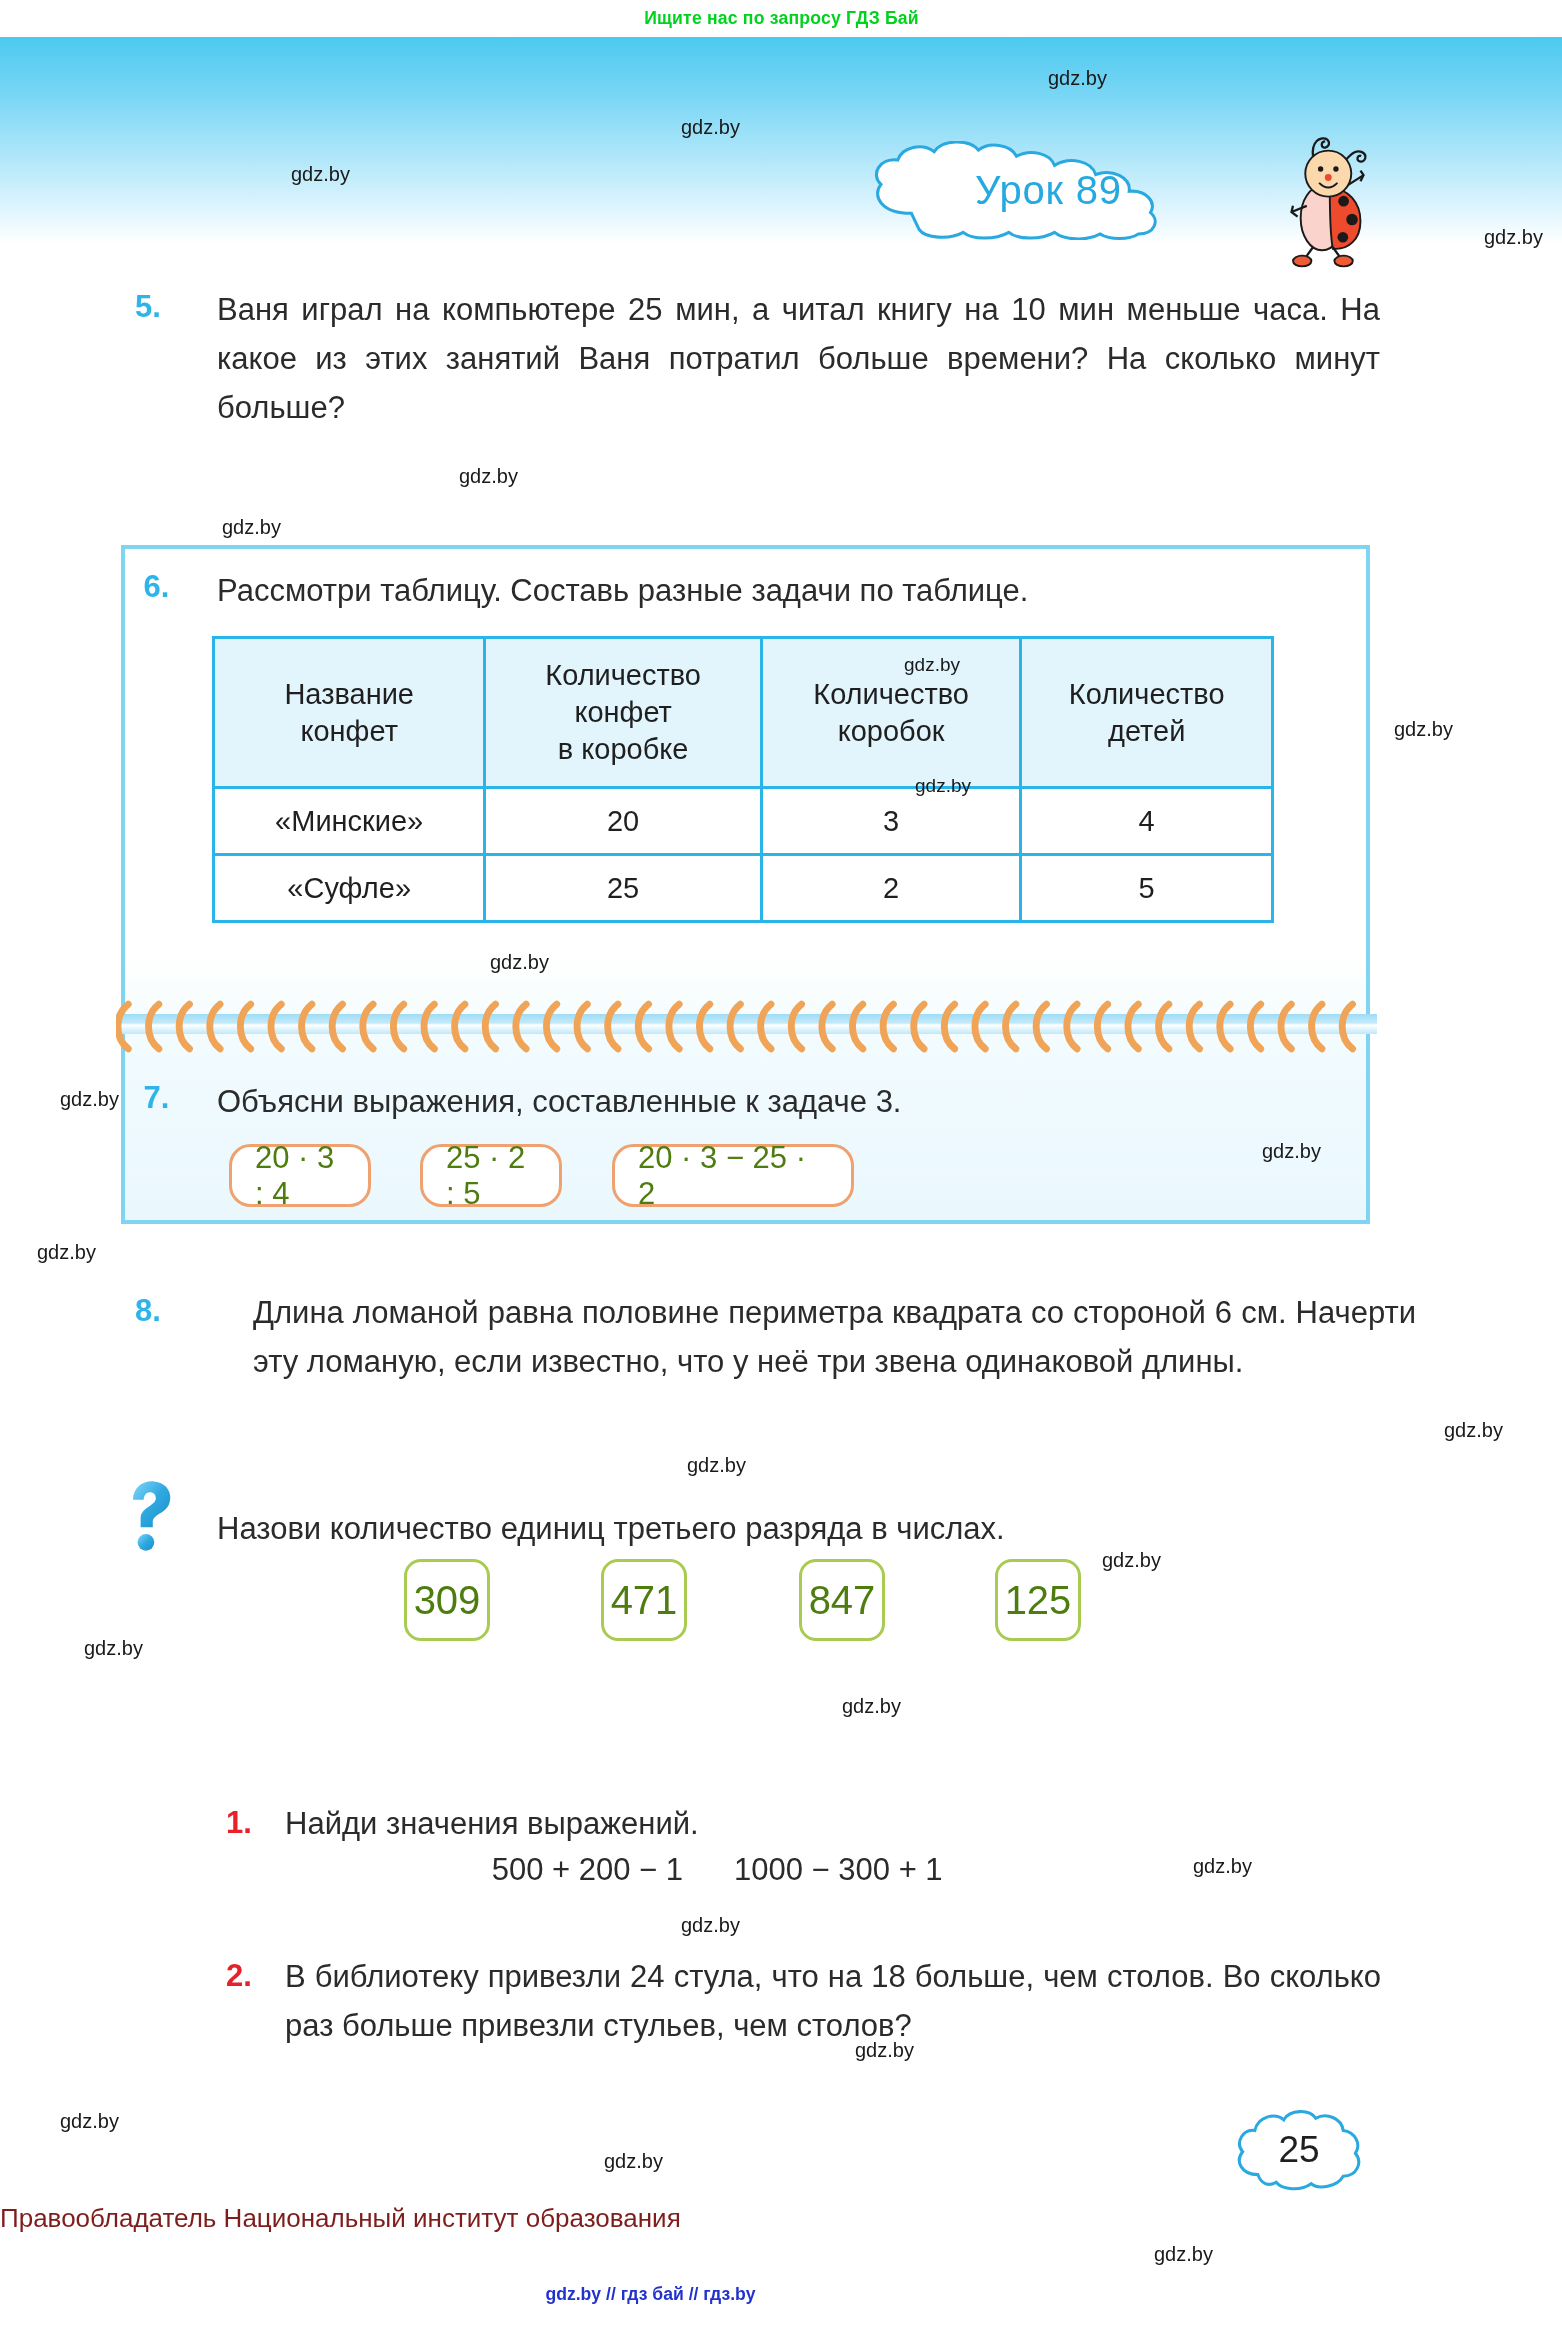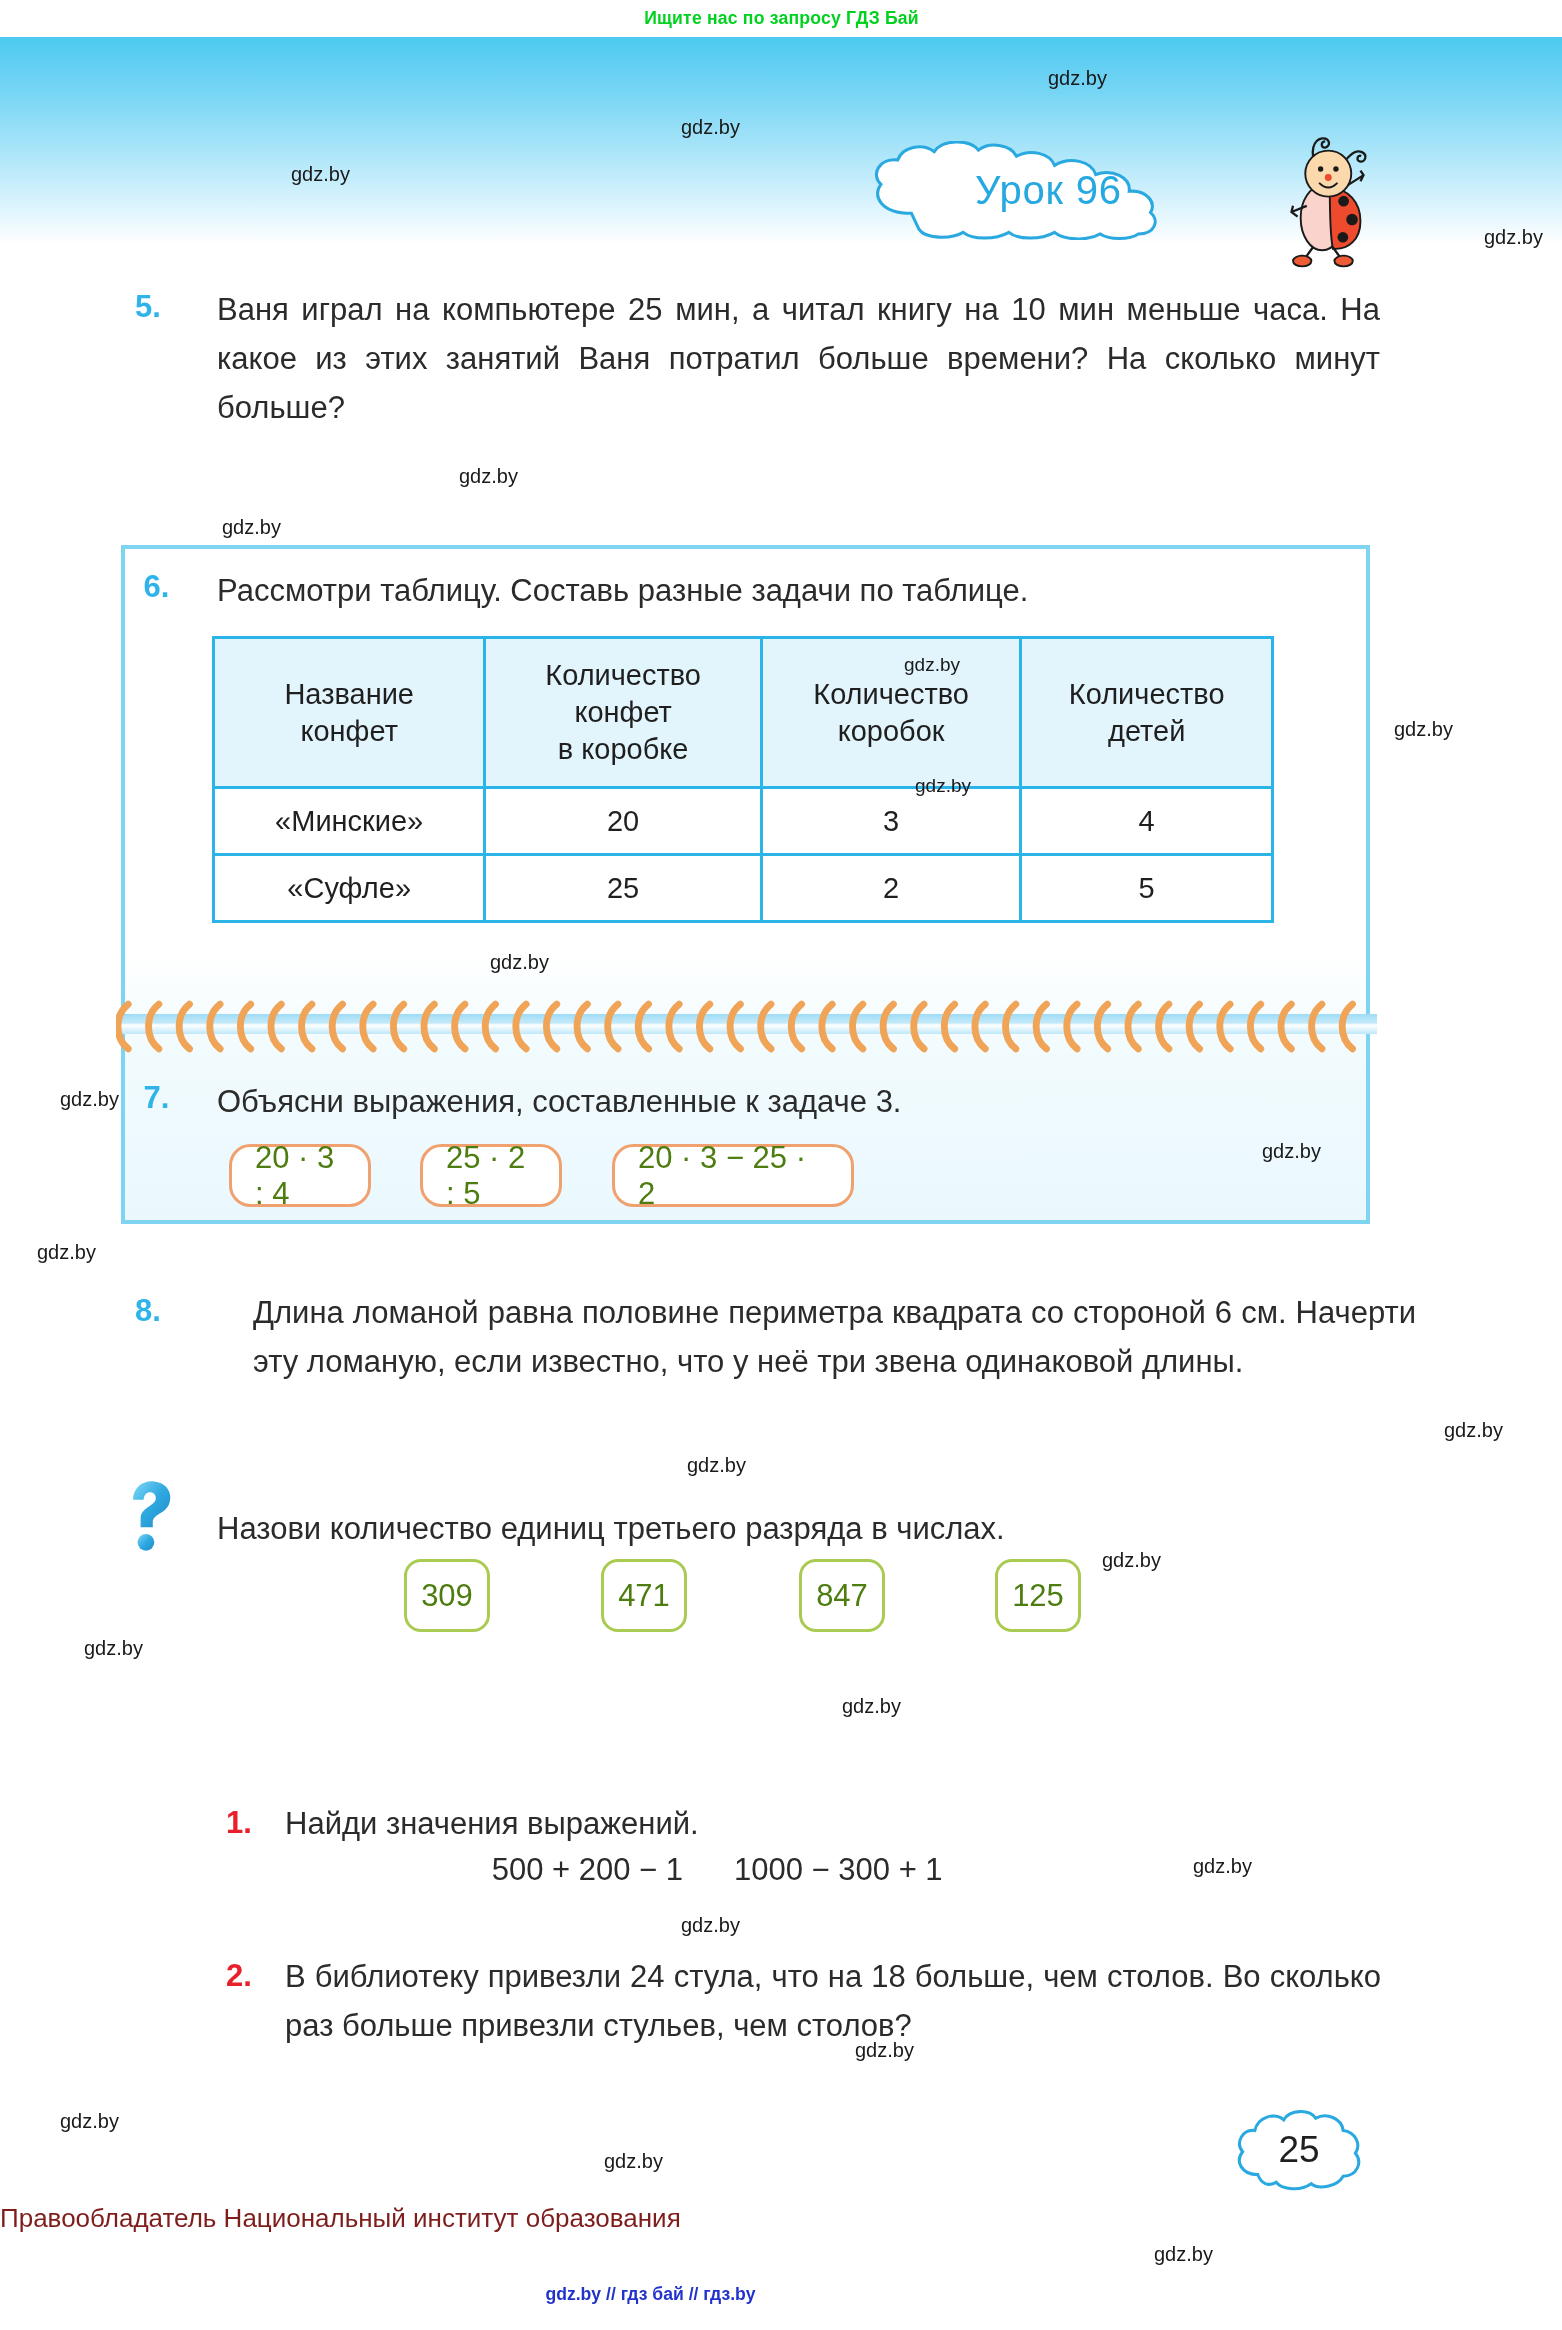--- a/index.html
+++ b/index.html
@@ -104,22 +104,22 @@
   
   .pill {
     display: inline-flex; align-items: center; justify-content: center;
     border: 3.8px solid #efa170; border-radius: 21.4px;
     background: #fff; color: #4d7c0f;
     font-size: 31px; height: 63px; padding: 0 23px;
     position: absolute;
   }
   .pill-green {
     border: 3.8px solid #aacb52; border-radius: 17px;
-    width: 86px; height: 73px; padding: 0;
-    font-size: 31px;
+    width: 86px; height: 82px; padding: 0;
+    font-size: 40px;
   }
 
   
   .qicon { position: absolute; left: 122px; top: 1480px; width: 57px; height: 73px; }
 
   
   .hw-frame { position: absolute; left: 130px; top: 1727px; width: 612px; height: 428px; z-index: 1; }
 
   
   .pagenum-wrap { position: absolute; left: 1230px; top: 2100px; width: 138px; height: 99px; }
@@ -151,21 +151,21 @@
 
   <div class="cloud-wrap">
     <svg viewBox="0 0 500 130" width="383" height="99">
       <path d="M70,95 C30,95 18,72 30,57 C16,44 28,22 52,25 C58,8 84,2 100,14
                C110,-2 146,-3 158,12 C172,1 200,4 208,20 C226,10 252,16 258,32
                C278,20 306,26 312,44 C334,36 358,48 356,66 C378,64 392,80 384,94
                C396,104 390,122 368,122 C356,130 330,130 318,122
                C300,132 270,130 258,120 C240,130 210,130 198,120
                C180,130 150,130 138,120 C120,130 88,128 80,116 Z" fill="#ffffff" stroke="#2aa9e0" stroke-width="4"></path>
     </svg>
-    <div class="cloud-label">Урок 96</div>
+    <div class="cloud-label">Урок 89</div>
   </div>
 
   <div class="bug">
     <svg viewBox="0 0 150 185" width="115" height="142">
 
       <path d="M60,52 C52,34 56,18 68,16 C78,15 80,26 72,28 C66,29 66,20 72,20" fill="none" stroke="#1a1a1a" stroke-width="3"></path>
       <path d="M92,54 C102,38 112,30 120,34 C128,38 124,48 117,46 C112,45 114,37 119,39" fill="none" stroke="#1a1a1a" stroke-width="3"></path>
 
       <ellipse cx="68" cy="120" rx="28" ry="42" fill="#fbd3cd" stroke="#1a1a1a" stroke-width="2.5"></ellipse>
 

